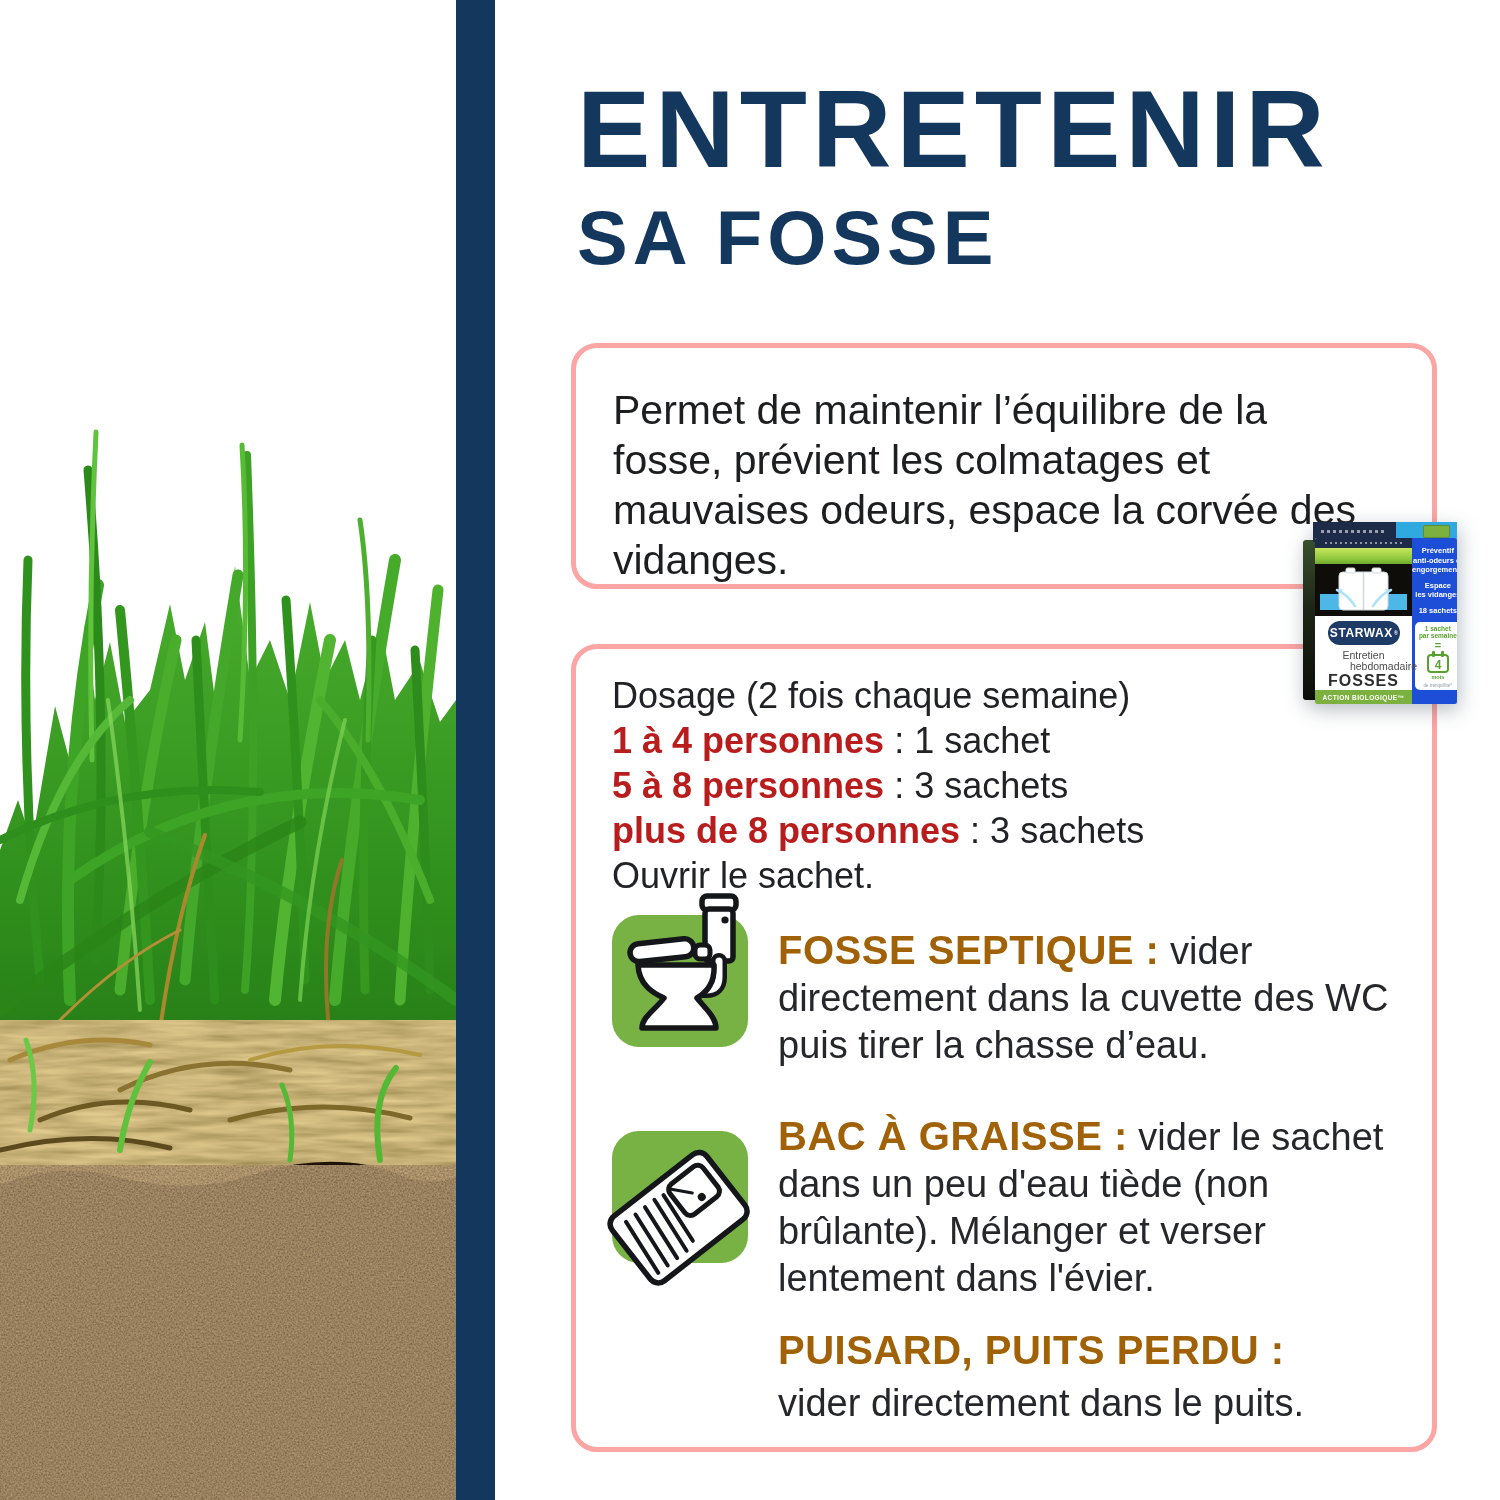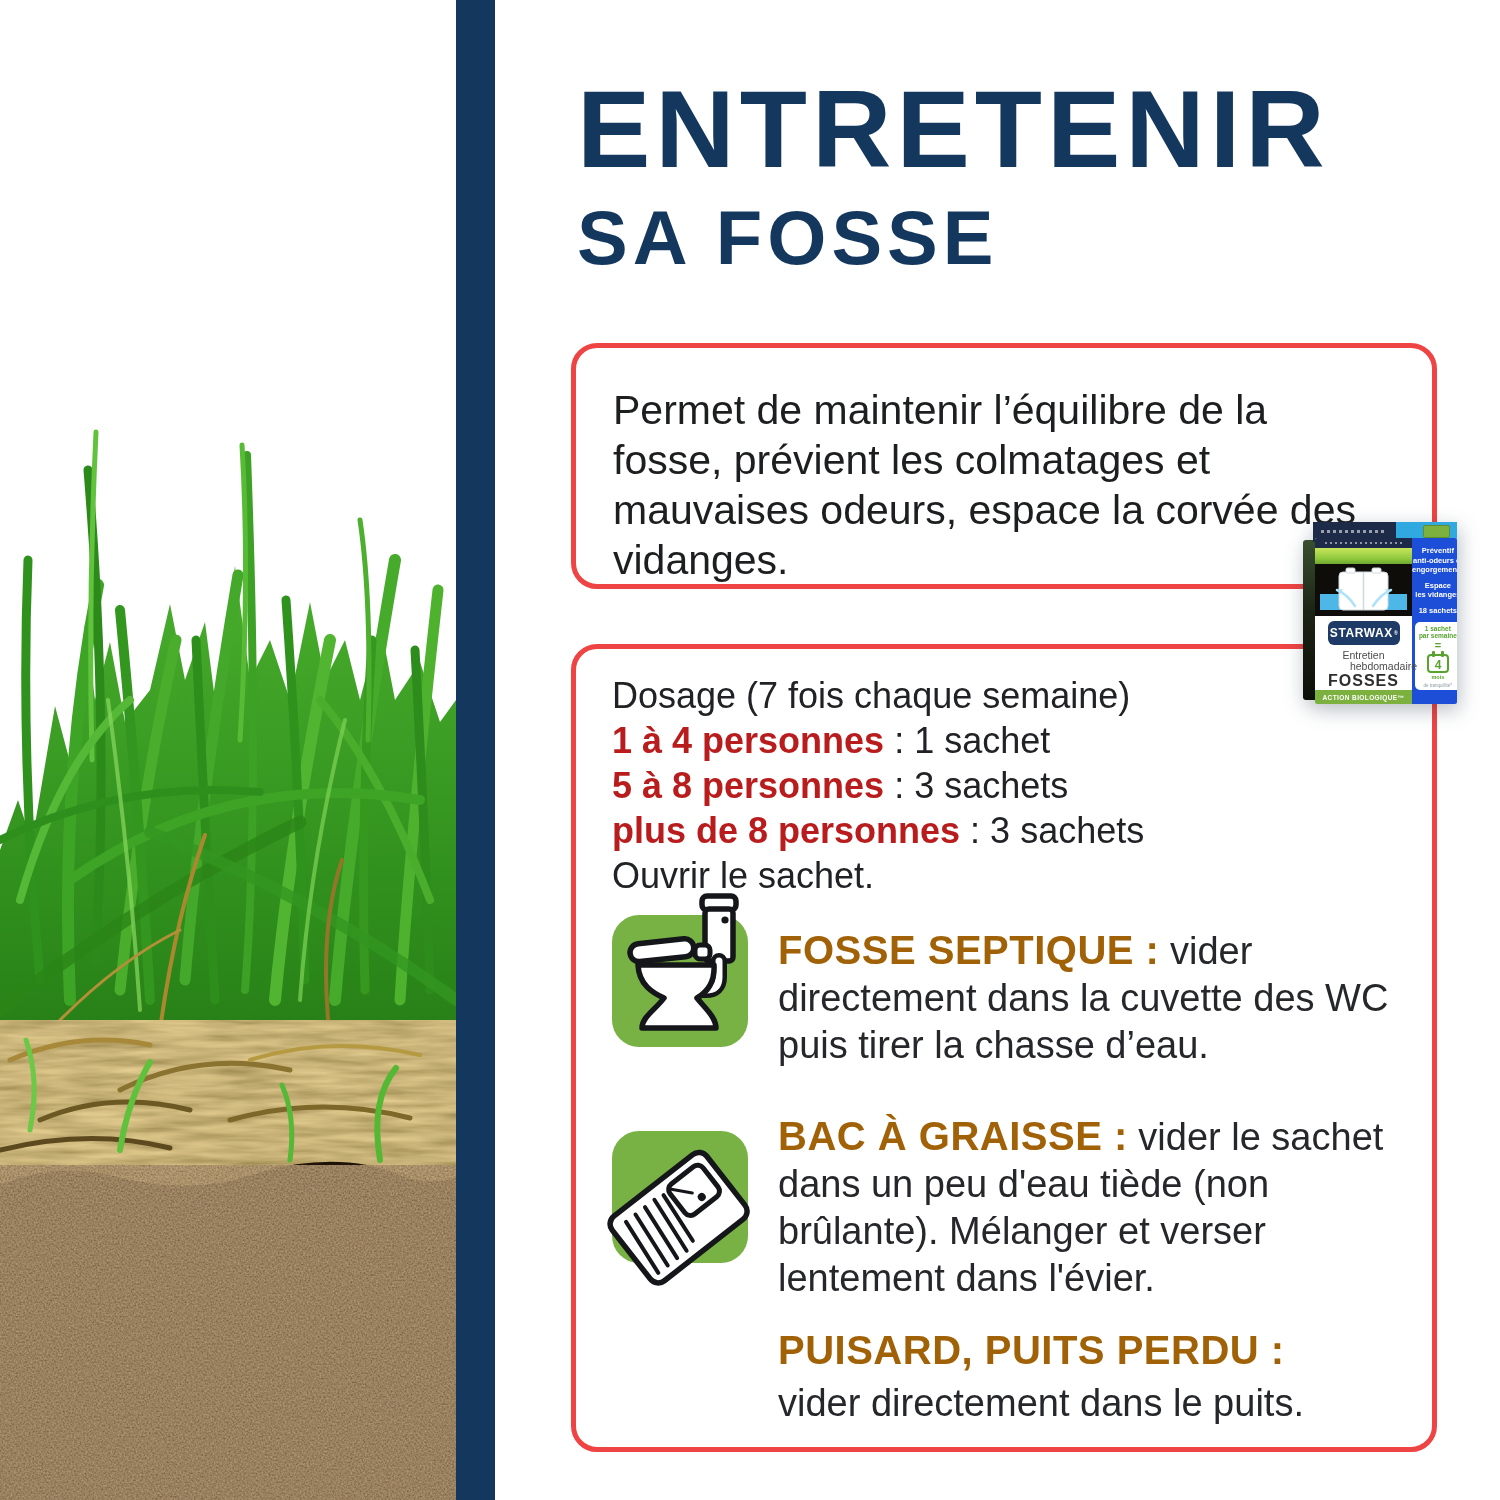--- a/index.html
+++ b/index.html
@@ -9,21 +9,21 @@
   
   .photo{position:absolute;left:0;top:0;width:456px;height:1500px;}
   .navy-bar{position:absolute;left:456px;top:0;width:39px;height:1500px;background:#14375e;}
 
   
   .title{position:absolute;left:577px;top:74px;color:#14375e;}
   .title-1{margin:0;font-size:110px;font-weight:800;letter-spacing:5px;line-height:1;}
   .title-2{margin:16px 0 0;font-size:76px;font-weight:800;letter-spacing:5px;line-height:1;}
 
   
-  .card{position:absolute;left:571px;width:866px;border:5px solid #ef4444;border-radius:26px;
+  .card{position:absolute;left:571px;width:866px;border:5px solid #fca5a5;border-radius:26px;
         background:#fff;box-sizing:border-box;}
   .card-intro{top:343px;height:246px;}
   .card-dosage{top:644px;height:808px;}
 
   .intro-text{margin:0;padding:37px 24px 0 37px;font-size:41px;line-height:50px;color:#1d1e20;
               white-space:pre-line;}
 
   .dosage{position:absolute;left:36px;top:24px;font-size:36px;line-height:45px;color:#212225;}
   .dosage .b{font-weight:700;color:#b91c1c;}
 
@@ -52,21 +52,21 @@
   .p-front{position:absolute;left:12px;top:16px;width:142px;height:166px;display:flex;
           background:#fff;border-radius:2px;overflow:hidden;}
   .p-main{width:97px;display:flex;flex-direction:column;}
   .p-strip{height:10px;background:#1d2b49;position:relative;}
   .p-strip:after{content:"";position:absolute;left:10px;right:10px;top:4px;height:2px;
           background:repeating-linear-gradient(90deg,rgba(255,255,255,.5) 0 2px,transparent 2px 5px);}
   .p-grass{height:16px;background:linear-gradient(180deg,#c8e75c 0%,#8cc63c 70%,#6ea82e 100%);}
   .p-soil{height:52px;background:#0e0d0a;position:relative;}
   .p-white{flex:1;position:relative;text-align:center;}
   .p-ribbon{position:absolute;left:13px;top:5px;width:72px;height:24px;background:#1d3b66;
-          border-radius:6px;color:#fff;font-weight:700;font-size:12px;letter-spacing:.6px;
+          border-radius:12px;color:#fff;font-weight:700;font-size:12px;letter-spacing:.6px;
           display:flex;align-items:center;justify-content:center;}
   .p-ribbon sup{font-size:5px;margin-left:1px;}
   .p-sub{position:absolute;left:0;width:97px;color:#4c4c4c;font-size:10.5px;line-height:11px;}
   .p-sub1{top:34px;} .p-sub2{top:45px;padding-left:20px;}
   .p-name{position:absolute;left:0;top:56px;width:97px;color:#2e2e2e;font-weight:700;
           font-size:16px;letter-spacing:1px;}
   .p-footer{height:14px;background:#7cb13f;color:#fff;font-weight:700;font-size:6.5px;
           letter-spacing:.4px;display:flex;align-items:center;justify-content:center;}
   .p-panel{flex:1;background:#1d4ed8;color:#fff;text-align:center;font-size:7.5px;line-height:1.28;
           padding-top:8px;box-sizing:border-box;}
@@ -164,21 +164,21 @@
   <div class="card card-intro">
     <p class="intro-text">Permet de maintenir l’équilibre de la
 fosse, prévient les colmatages et
 mauvaises odeurs, espace la corvée des
 vidanges.</p>
   </div>
 
   <div class="card card-dosage">
 
     <div class="dosage">
-      <div>Dosage (7 fois chaque semaine)</div>
+      <div>Dosage (2 fois chaque semaine)</div>
       <div><span class="b">1 à 4 personnes</span><span> : 1 sachet</span></div>
       <div><span class="b">5 à 8 personnes</span><span> : 3 sachets</span></div>
       <div><span class="b">plus de 8 personnes</span><span> : 3 sachets</span></div>
       <div>Ouvrir le sachet.</div>
     </div>
 
     <svg class="sec-icon sec-icon1" viewBox="0 0 140 154">
       <rect x="0" y="22" width="136" height="132" rx="27" fill="#79b244"></rect>
       <g stroke="#14161a" fill="#ffffff" stroke-linejoin="round" stroke-linecap="round">
         <rect x="90" y="3" width="34" height="14" rx="5" stroke-width="5.5"></rect>

